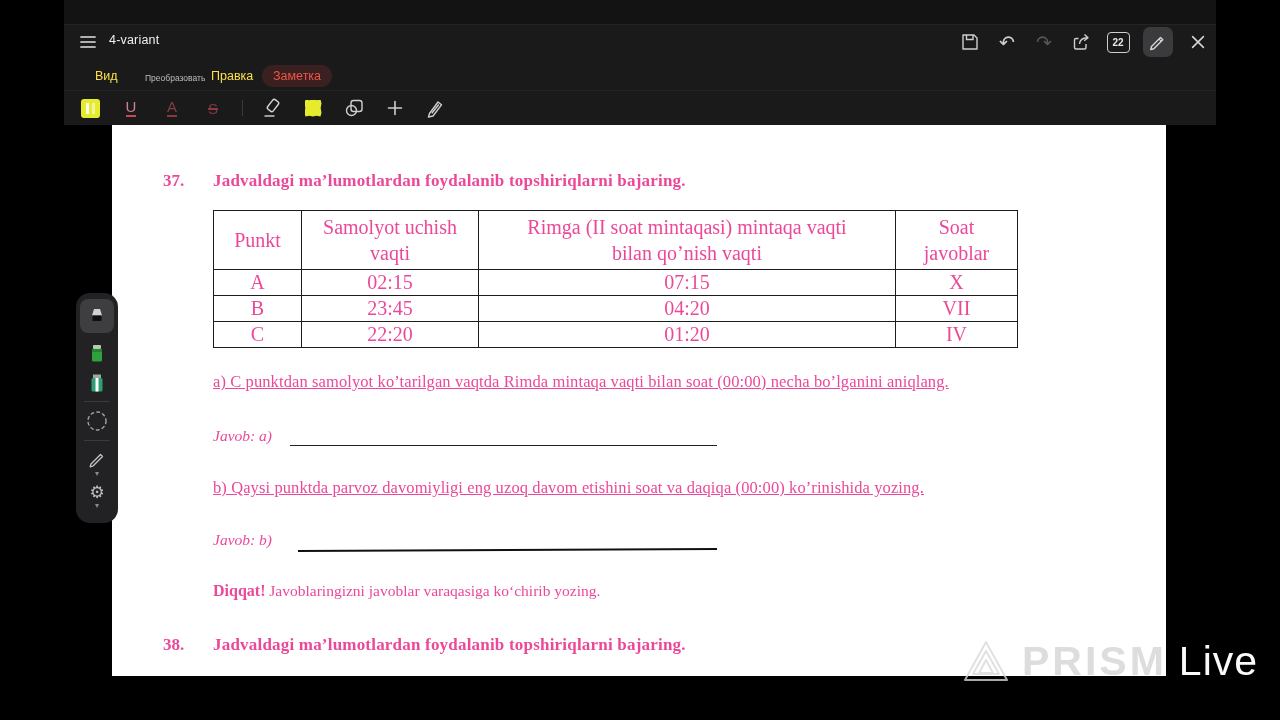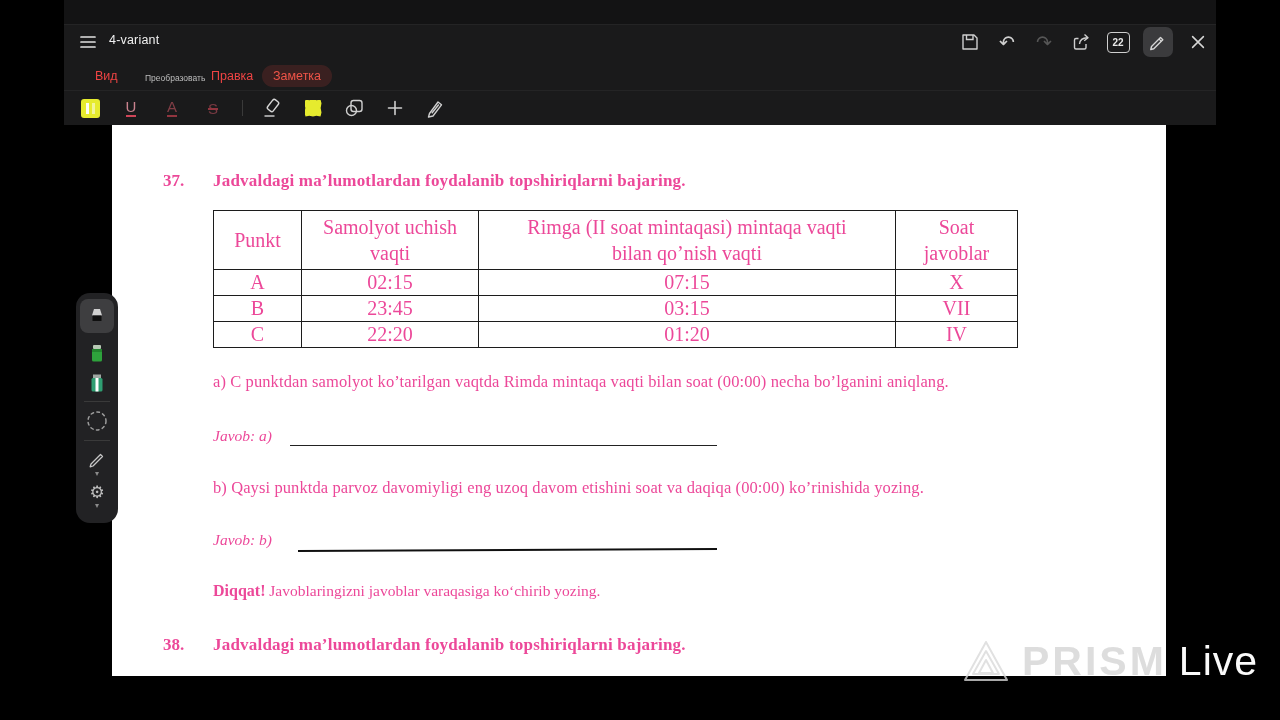--- a/index.html
+++ b/index.html
@@ -22,21 +22,21 @@
   .tbtn{background:none;border:none;padding:0;width:24px;height:26px;display:flex;align-items:center;
         justify-content:center;cursor:pointer;color:#cfcfcf;}
   .tbtn.arrow{font-size:19px;line-height:1;font-family:"DejaVu Sans",sans-serif;}
   .tbtn.disabled{color:#565656;}
   .badge22{width:21px;height:19px;border:1.5px solid #cfcfcf;border-radius:4px;color:#e8e8e8;
            font-size:10px;font-weight:bold;display:flex;align-items:center;justify-content:center;}
   .tbtn.active{background:#3b3b3d;border-radius:7px;width:30px;height:30px;}
 
   
   .menubar{position:absolute;left:0;top:60px;width:1152px;height:30px;}
-  .menu-item{position:absolute;top:5px;background:none;border:none;color:#ef4444;font-size:12.5px;
+  .menu-item{position:absolute;top:5px;background:none;border:none;color:#fde047;font-size:12.5px;
              padding:4px 2px;cursor:pointer;}
   .menu-item.small{font-size:8.5px;color:#bdbdbd;top:9px;}
   .menu-item.active{color:#ef5448;background:rgba(232,70,60,.16);border-radius:13px;padding:4px 11px;}
 
   
   .toolsbar{position:absolute;left:0;top:90px;width:1152px;height:35px;border-top:1px solid #242425;
             display:flex;align-items:center;gap:17px;padding-left:14px;box-sizing:border-box;}
   .atool{background:none;border:none;padding:0;width:24px;height:26px;display:flex;align-items:center;
          justify-content:center;cursor:pointer;position:relative;}
   .hl-box{width:19px;height:19px;background:#e6eb2e;border-radius:3px;position:relative;}
@@ -60,21 +60,21 @@
   .qtitle{position:absolute;left:101px;top:0;font-weight:bold;font-size:17px;letter-spacing:.2px;}
 
   table.doc{position:absolute;left:101px;top:85px;width:804px;border-collapse:collapse;
             table-layout:fixed;font-size:20px;}
   table.doc,table.doc td,table.doc th{border:1.5px solid #1c1c1c;}
   table.doc th{font-weight:normal;height:58px;text-align:center;vertical-align:middle;line-height:26px;padding:0 4px;}
   table.doc td{height:25px;text-align:center;vertical-align:middle;padding:0 4px;}
   .hline:empty{display:none;}
 
   .para{position:absolute;left:101px;width:905px;font-size:16.5px;line-height:27.5px;
-        text-align:justify;letter-spacing:.1px;}
+        text-align:justify;letter-spacing:.1px;text-decoration:underline;}
   .javob{position:absolute;left:101px;font-style:italic;font-size:15.5px;}
   .answer-line{position:absolute;height:0;border-top:1.6px solid #222;}
   .answer-line.b{border-top:2.4px solid #101010;transform:rotate(-.25deg);}
   .note{position:absolute;left:101px;font-size:15.5px;font-family:Liberation Serif, serif;}
   .note b{font-size:16px;}
 
   
   .palette{position:absolute;left:76px;top:293px;width:42px;height:230px;background:#222224;
            border-radius:14px;display:flex;flex-direction:column;align-items:center;}
   .ptool{background:none;border:none;padding:0;width:34px;display:flex;align-items:center;
@@ -232,21 +232,21 @@
       <tbody>
         <tr>
           <td>A</td>
           <td>02:15</td>
           <td>07:15</td>
           <td>X</td>
         </tr>
         <tr>
           <td>B</td>
           <td>23:45</td>
-          <td>03:15</td>
+          <td>04:20</td>
           <td>VII</td>
         </tr>
         <tr>
           <td>C</td>
           <td>22:20</td>
           <td>01:20</td>
           <td>IV</td>
         </tr>
       </tbody>
     </table>

